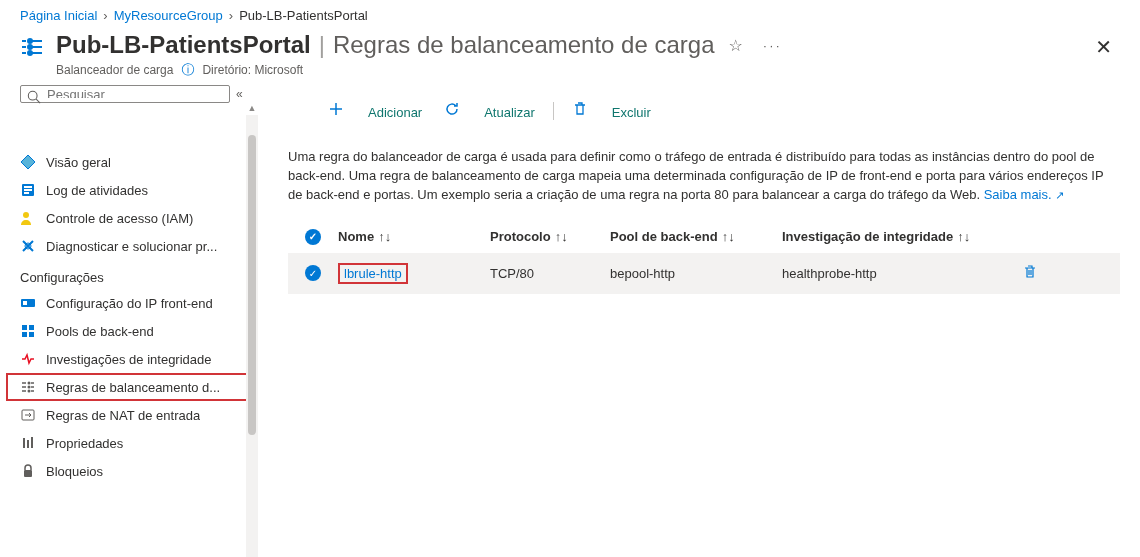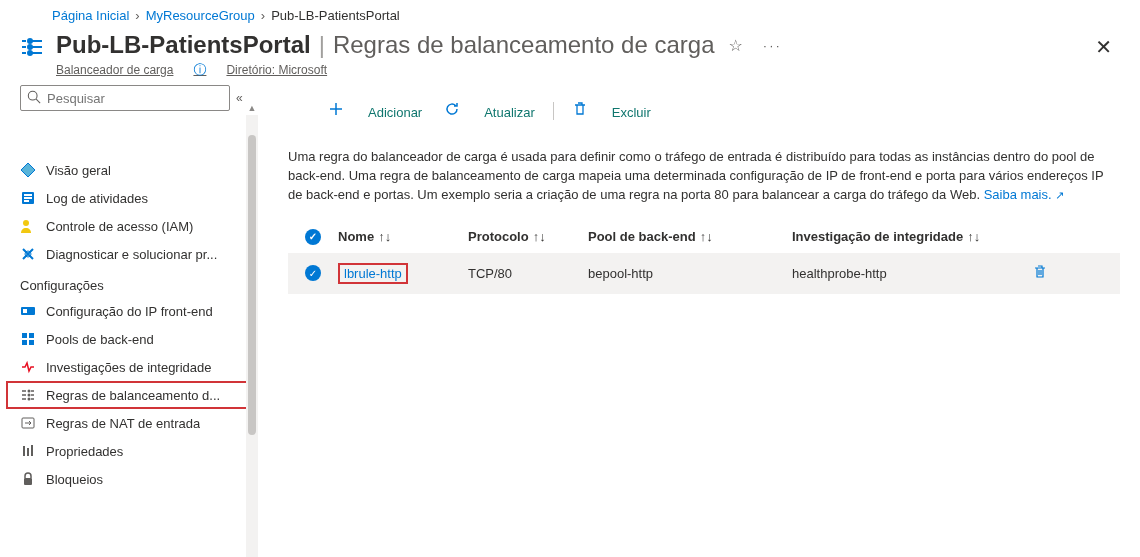--- a/index.html
+++ b/index.html
@@ -11,53 +11,51 @@
     width: 1140px;
     height: 557px;
     overflow: hidden;
   }
   .breadcrumb {
     display: flex;
     align-items: flex-end;
     gap: 6px;
     padding: 8px 20px 4px 20px;
     font-size: 13px;
-    margin-left: 32px;
   }
   .breadcrumb a { color: #0078d4; text-decoration: none; cursor: pointer; }
   .breadcrumb .sep { color: #605e5c; }
   .breadcrumb .current { color: #323130; }
   .header-row {
     display: flex;
     align-items: flex-start;
     padding: 4px 20px 0 20px;
     gap: 12px;
   }
   .title-icon { color: #0078d4; flex-shrink: 0; margin-top: 4px; }
   .title-block { flex: 1; }
   .title-line { display: flex; align-items: center; gap: 8px; }
   .title-main { font-size: 24px; font-weight: 600; color: #323130; }
   .title-sep { font-size: 24px; font-weight: 300; color: #a19f9d; }
   .title-sub { font-size: 24px; font-weight: 300; color: #605e5c; }
   .star-btn { color: #605e5c; font-size: 16px; cursor: pointer; padding: 2px 6px; }
   .more-btn { color: #605e5c; cursor: pointer; padding: 2px 6px; letter-spacing: 2px; }
   .close-btn { color: #323130; font-size: 20px; cursor: pointer; padding: 4px 8px; margin-left: auto; }
-  .subtitle-line { display: flex; align-items: center; gap: 20px; font-size: 12px; color: #605e5c; margin-top: 2px; text-decoration: underline; }
+  .subtitle-line { display: flex; align-items: center; gap: 8px; font-size: 12px; color: #605e5c; margin-top: 2px; }
   .info-icon { color: #0078d4; font-size: 13px; }
   .content-row { display: flex; height: calc(100% - 80px); margin-top: 6px; }
   .sidebar { width: 258px; flex-shrink: 0; position: relative; }
   .search-row { display: flex; align-items: center; gap: 6px; padding: 0 20px 8px 20px; }
   .search-box {
     flex: 1;
     display: flex;
-    align-items: center;
     border: 1px solid #8a8886;
     border-radius: 2px;
     height: 18px;
-    padding: 12px 6px;
+    padding: 4px 6px;
   }
   .search-box input { border: none; outline: none; flex: 1; font-size: 13px; color: #605e5c; padding-left: 6px; }
   .collapse-btn { color: #605e5c; cursor: pointer; font-size: 12px; }
   .nav-list { padding: 0 0 0 0; margin-top: 37px; }
   .nav-item {
     display: flex;
     align-items: center;
     gap: 10px;
     padding: 6px 20px;
     cursor: pointer;
@@ -115,23 +113,23 @@
   .filter-box input { border: none; outline: none; flex: 1; font-size: 13px; color: #605e5c; padding-left: 6px; }
   .table-head {
     display: flex;
     align-items: center;
     padding: 8px 0;
     font-size: 13px;
     font-weight: 600;
     color: #323130;
   }
   .col-check { width: 50px; display: flex; justify-content: center; }
-  .col-name { width: 130px; display: flex; align-items: center; gap: 4px; }
+  .col-name { width: 152px; display: flex; align-items: center; gap: 4px; }
   .col-proto { width: 120px; display: flex; align-items: center; gap: 4px; }
-  .col-pool { width: 204px; display: flex; align-items: center; gap: 4px; }
+  .col-pool { width: 172px; display: flex; align-items: center; gap: 4px; }
   .col-probe { width: 240px; display: flex; align-items: center; gap: 4px; }
   .col-act { width: 50px; }
   .table-row {
     display: flex;
     align-items: center;
     padding: 10px 0;
     background: #f3f2f1;
     font-size: 13px;
   }
   .check-circle {

